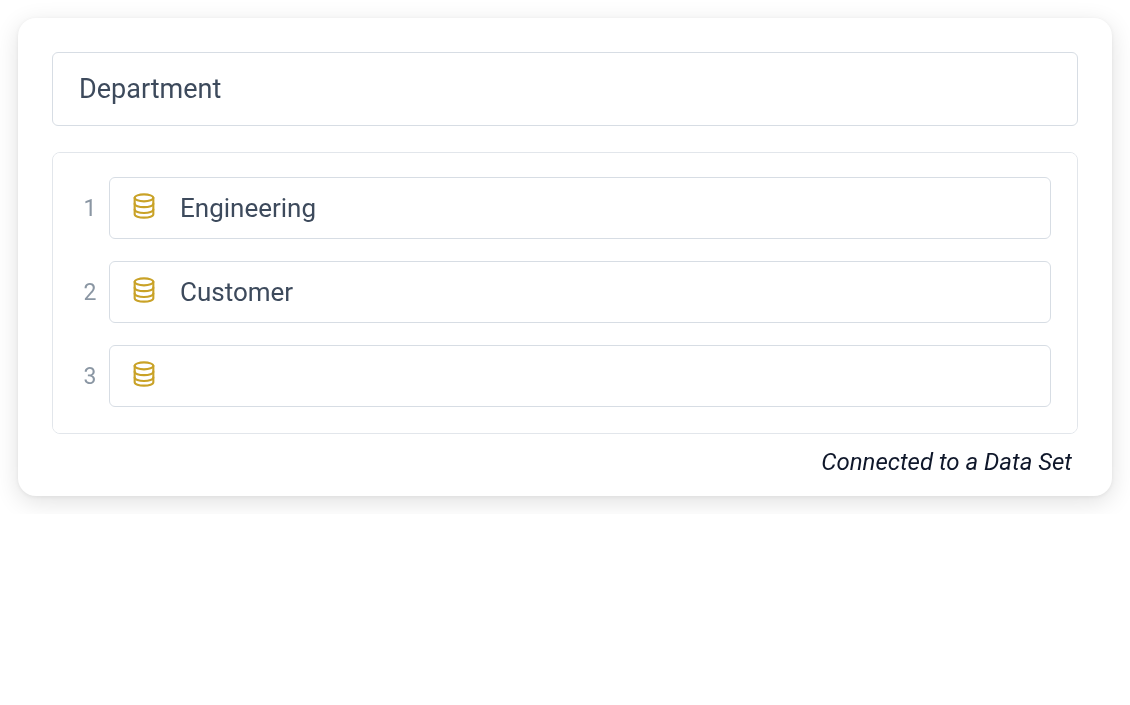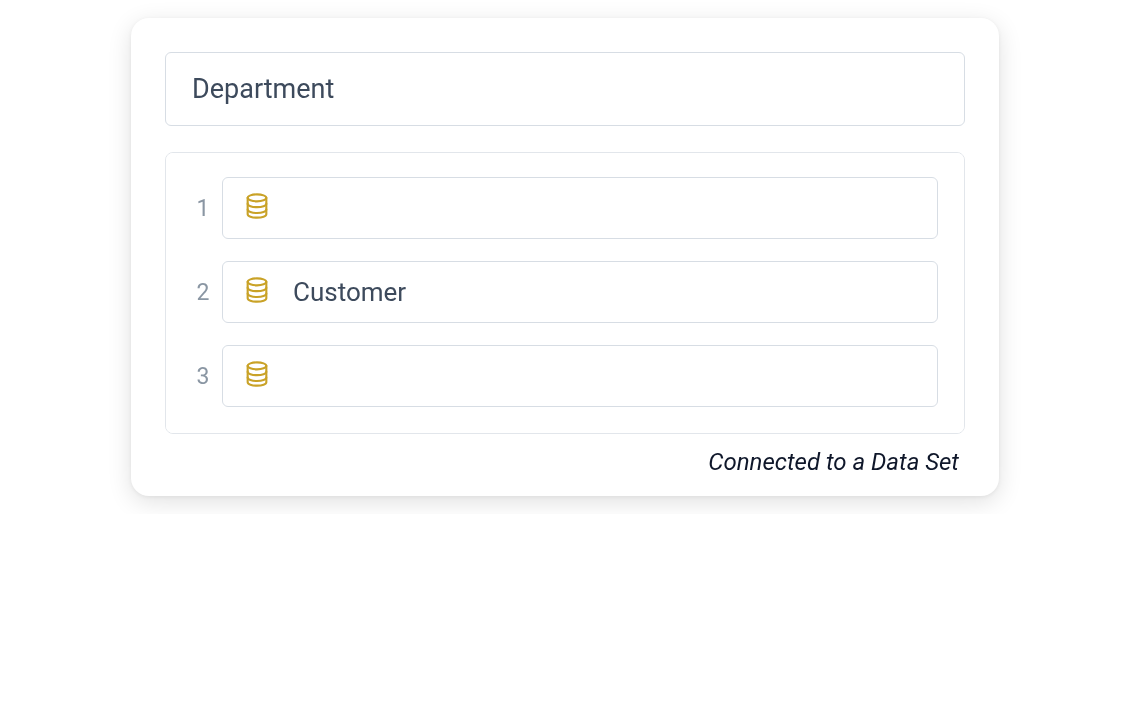--- a/index.html
+++ b/index.html
@@ -8,21 +8,21 @@
       padding: 0;
     }
     body {
       font-family: -apple-system, BlinkMacSystemFont, "Segoe UI", Roboto, Helvetica, Arial, sans-serif;
       background: #ffffff;
       display: flex;
       align-items: flex-start;
       justify-content: center;
     }
     .card {
-      width: 868px;
+      width: 1094px;
       margin: 18px;
       background: #ffffff;
       border-radius: 18px;
       box-shadow: 0 6px 24px rgba(0,0,0,0.12), 0 1px 4px rgba(0,0,0,0.06);
       padding: 34px 34px 20px 34px;
     }
     .field-label {
       border: 1.5px solid #d7dde4;
       border-radius: 6px;
       padding: 20px 26px;
@@ -120,20 +120,21 @@
         <div class="option-index">1</div>
         <div class="option-item">
           <span class="db-icon">
             <svg width="28" height="28" viewBox="0 0 24 24" fill="none" stroke="currentColor" stroke-width="1.8" stroke-linecap="round" stroke-linejoin="round">
               <ellipse cx="12" cy="5" rx="8" ry="3"></ellipse>
               <path d="M4 5v5c0 1.66 3.58 3 8 3s8-1.34 8-3V5"></path>
               <path d="M4 10v5c0 1.66 3.58 3 8 3s8-1.34 8-3v-5"></path>
               <path d="M4 15v4c0 1.66 3.58 3 8 3s8-1.34 8-3v-4"></path>
             </svg>
           </span>
+          <span class="option-label">Engineering</span>
         </div>
       </div>
 
       <div class="option-row">
         <div class="option-index">2</div>
         <div class="option-item">
           <span class="db-icon">
             <svg width="28" height="28" viewBox="0 0 24 24" fill="none" stroke="currentColor" stroke-width="1.8" stroke-linecap="round" stroke-linejoin="round">
               <ellipse cx="12" cy="5" rx="8" ry="3"></ellipse>
               <path d="M4 5v5c0 1.66 3.58 3 8 3s8-1.34 8-3V5"></path>

